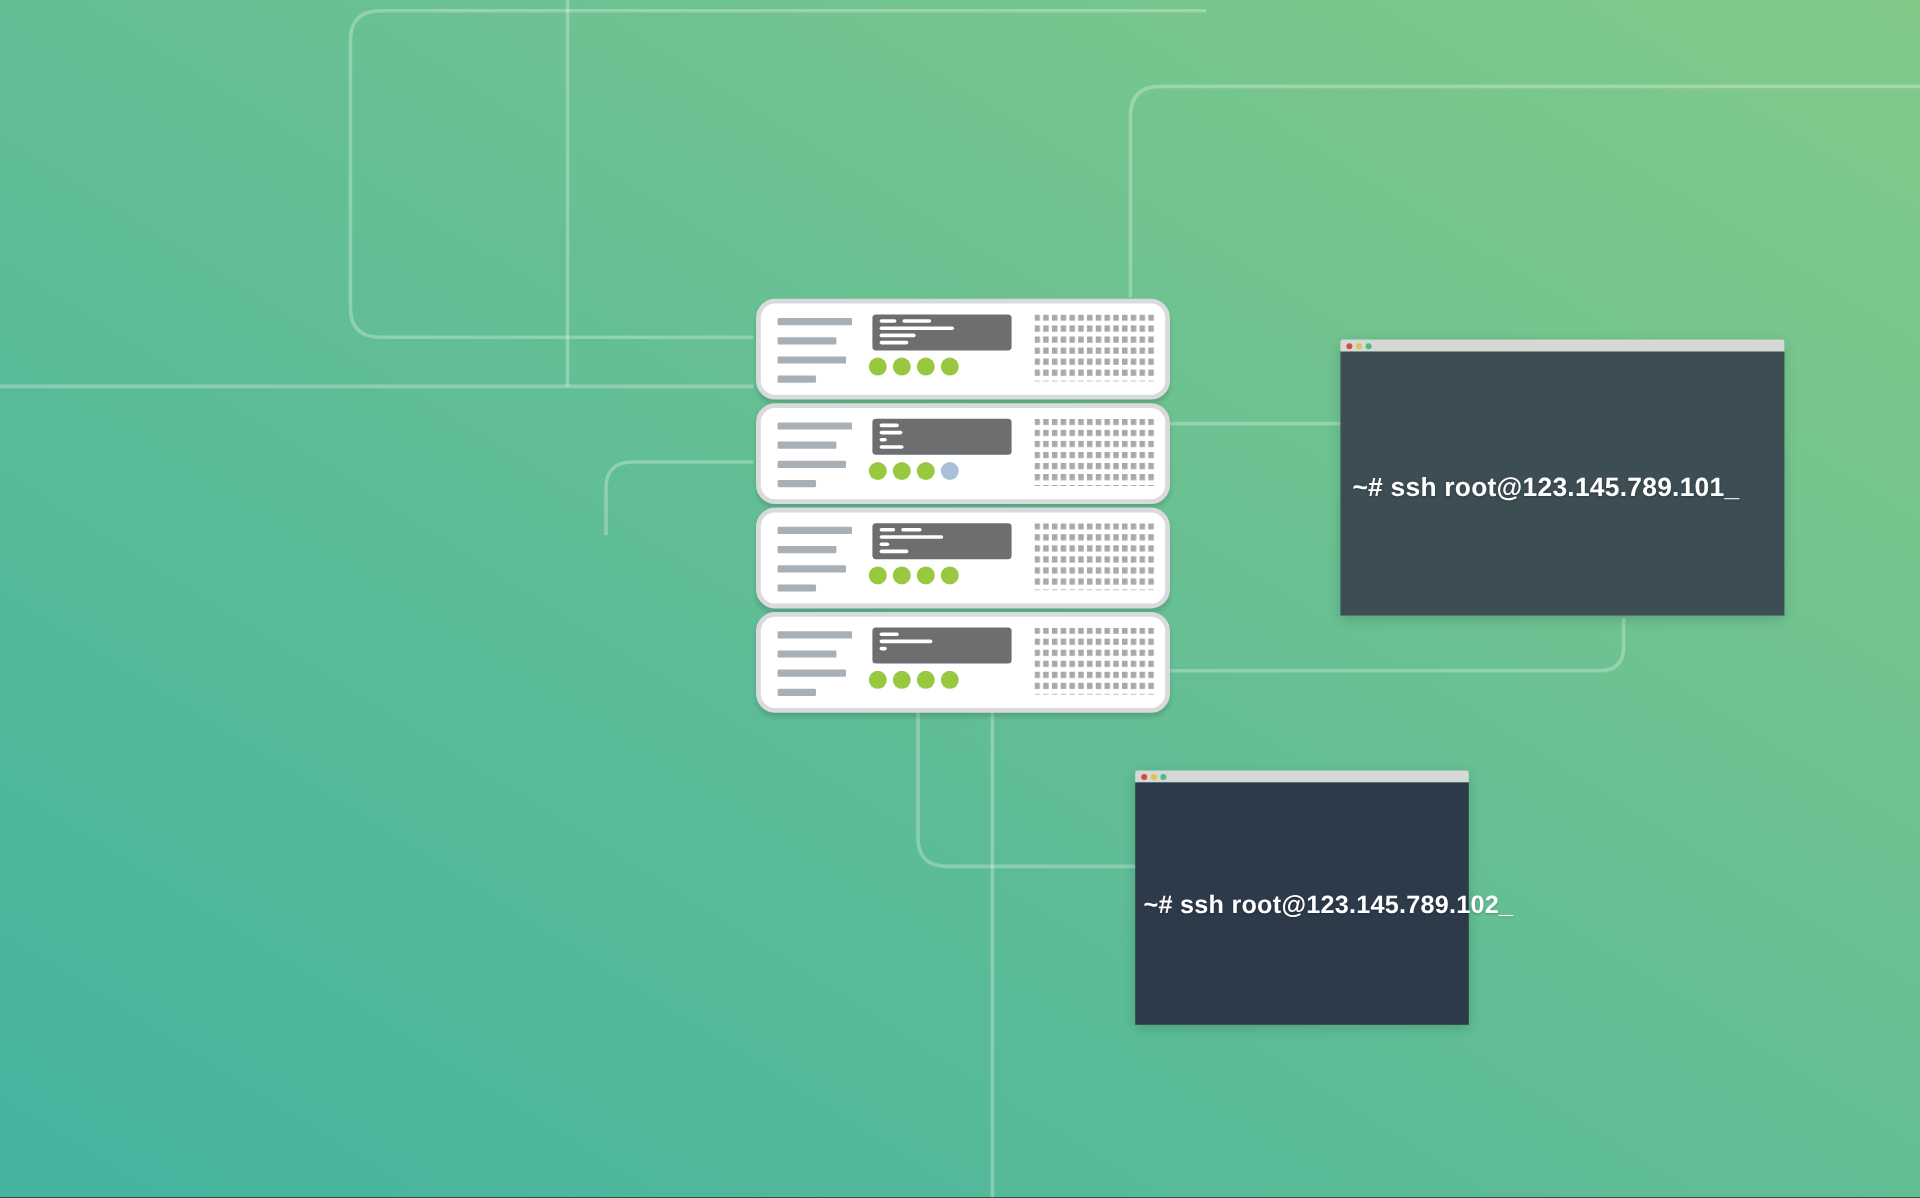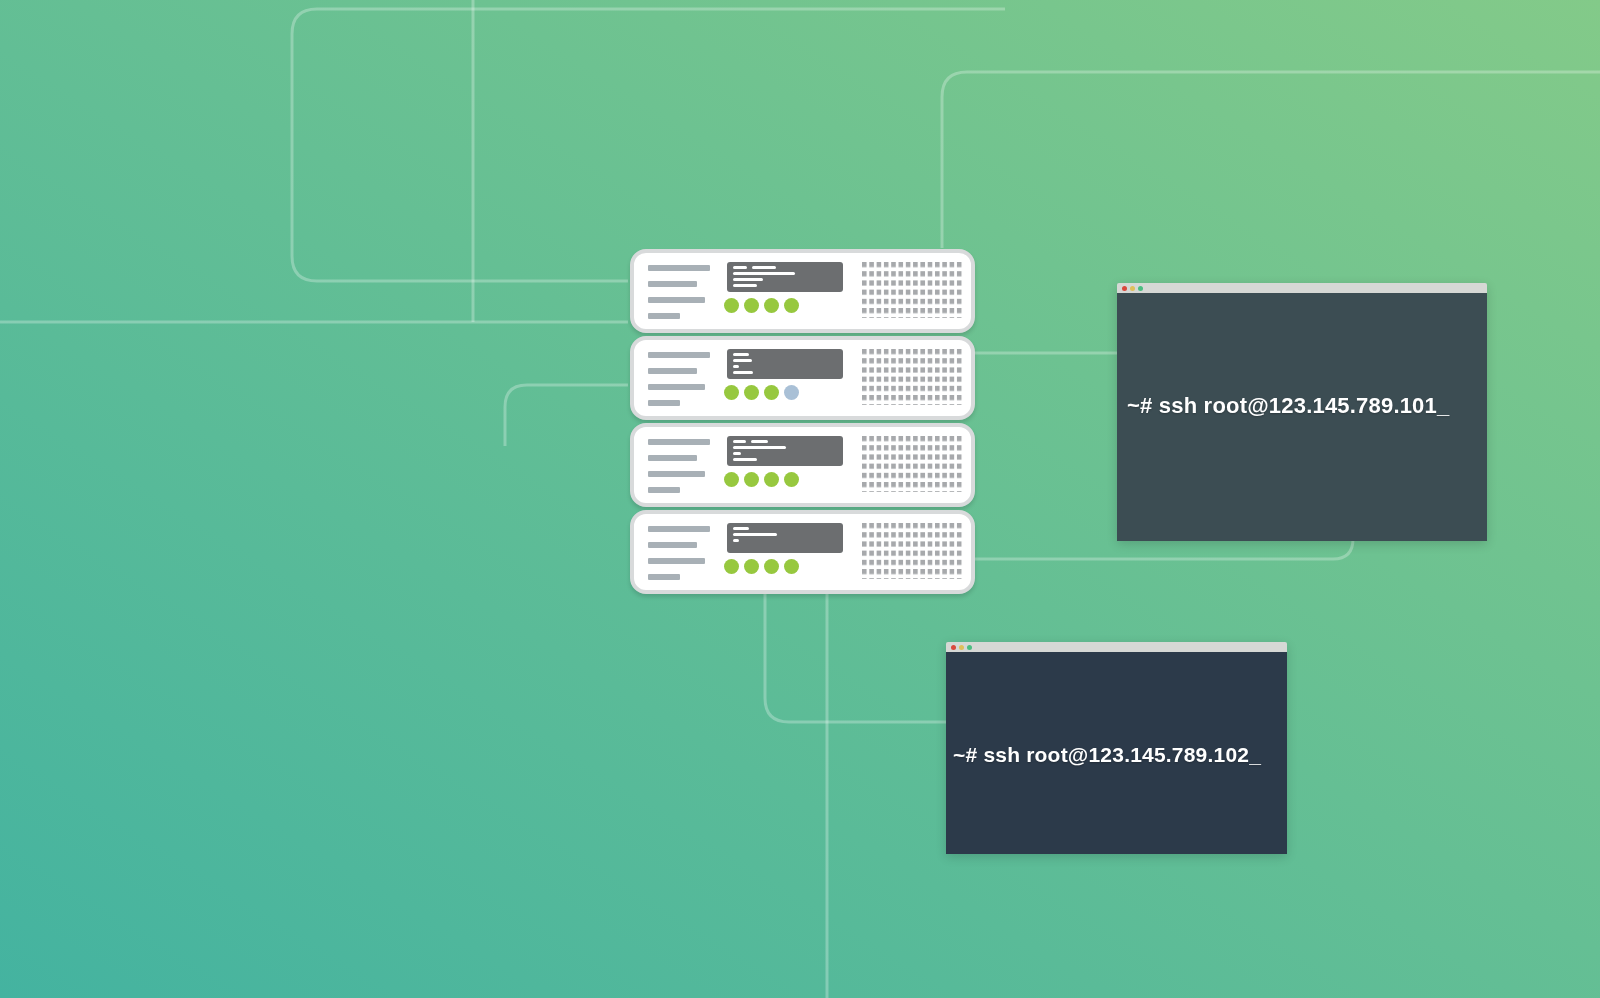--- a/index.html
+++ b/index.html
@@ -18,23 +18,23 @@
   .dot{width:6px;height:6px;border-radius:50%;background:#999;flex:0 0 auto;}
   .terminal.small .titlebar{height:10px;gap:3px;}
   .terminal.small .dot{width:5px;height:5px;}
   .tbody{position:relative;width:100%;}
   .cmd{position:absolute;white-space:nowrap;color:#ffffff;font-weight:bold;
     letter-spacing:.2px;text-shadow:0 1px 2px rgba(0,0,0,.25);}
   .t100{left:139px;top:444px;width:424px;}
   .t100 .tbody{height:255px;background:#2c3a4a;}
   .t100 .cmd{font-size:24px;top:110px;left:7px;}
   .t101{left:1117px;top:283px;width:370px;}
-  .t101 .tbody{height:248px;background:#3c4d53;}
+  .t101 .tbody{height:220px;background:#3c4d53;}
   .t101 .cmd{font-size:22px;top:100px;left:10px;}
-  .t102{left:946px;top:642px;width:341px;}
+  .t102{left:946px;top:642px;width:278px;}
   .t102 .tbody{height:202px;background:#2c3a4a;}
   .t102 .cmd{font-size:21px;top:91px;left:7px;}
   
   .server{position:absolute;left:630px;width:345px;height:84px;z-index:1;
     background:#ffffff;border:4px solid #d8dadb;border-radius:16px;
     box-sizing:border-box;box-shadow:0 3px 4px rgba(0,0,0,.14);}
   .server.u1{top:249px;} .server.u2{top:336px;} .server.u3{top:423px;} .server.u4{top:510px;}
   .sbars{position:absolute;left:14px;top:12px;display:flex;flex-direction:column;gap:10px;}
   .sbars i{display:block;height:6px;border-radius:1px;background:#a8b0b6;}
   .sbars i:nth-child(1){width:62px;}

